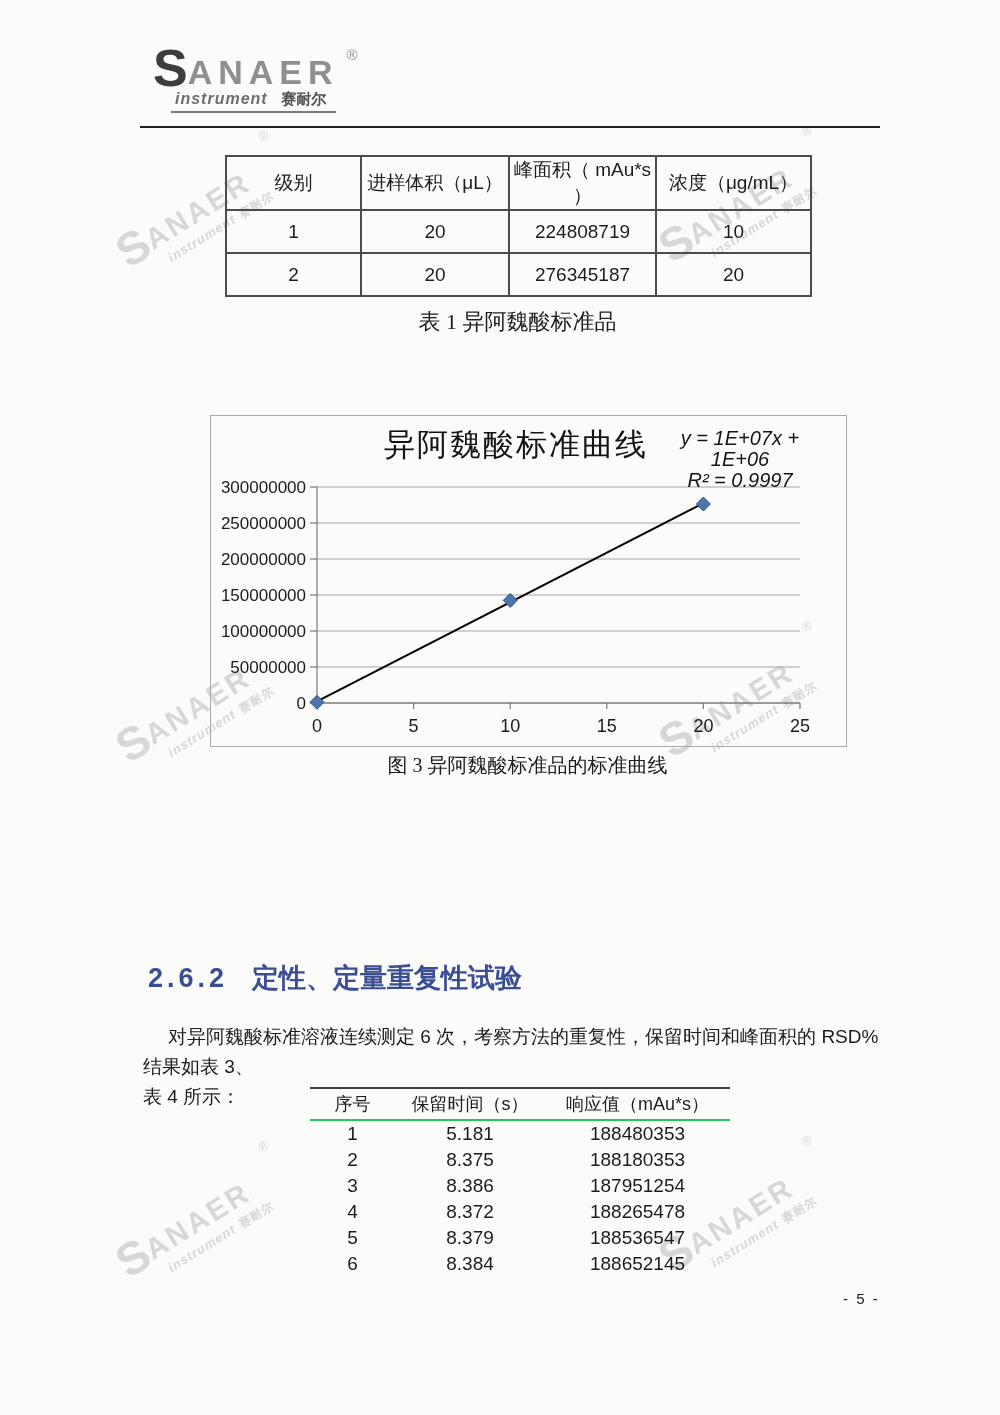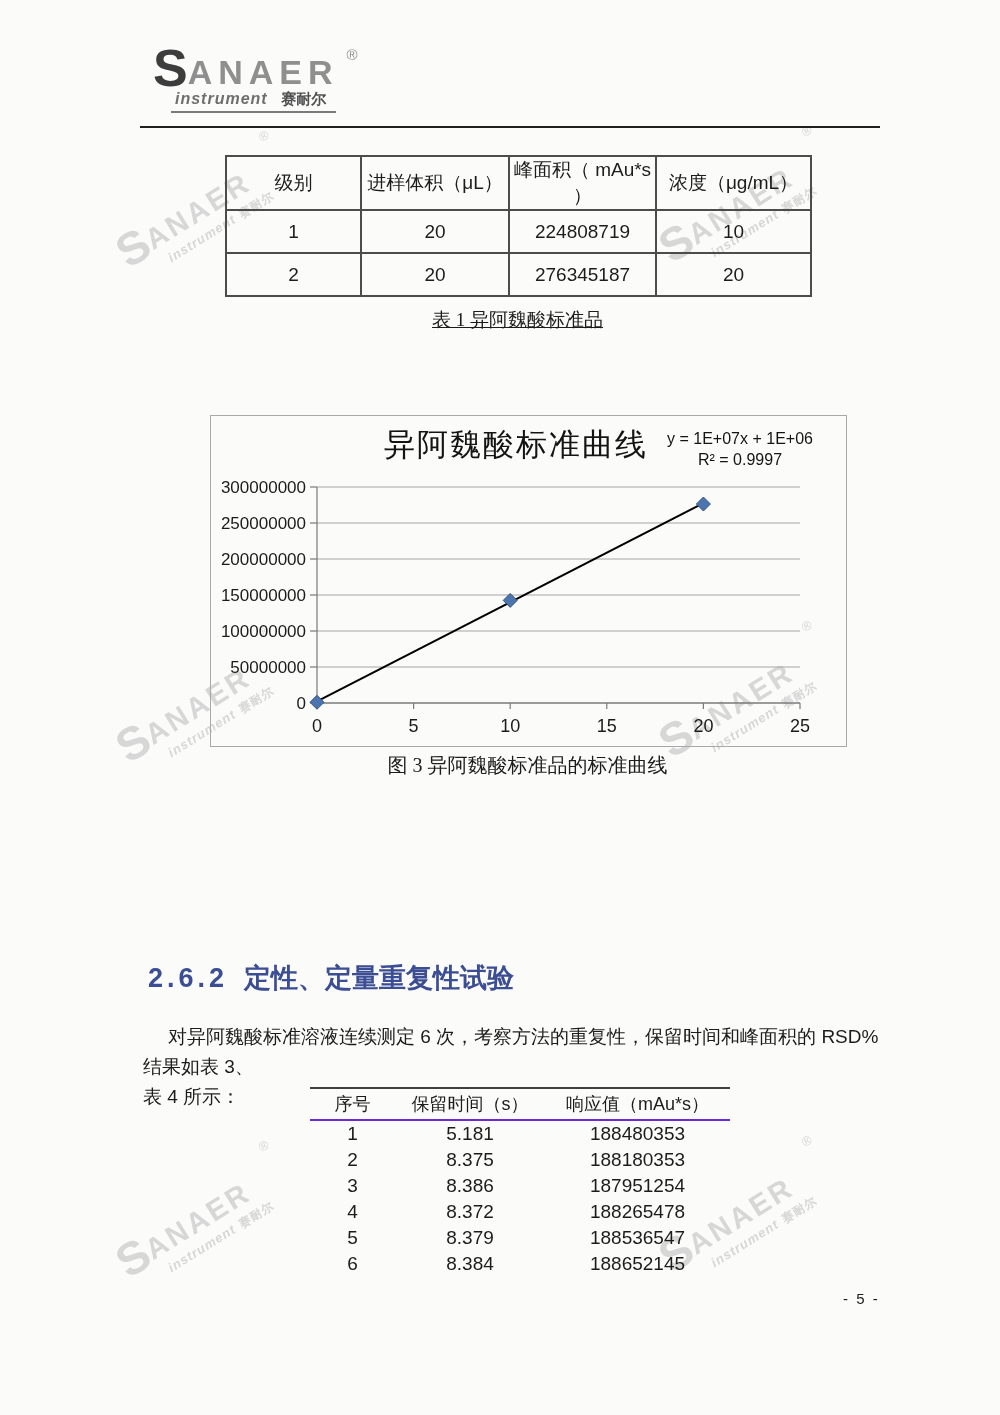--- a/index.html
+++ b/index.html
@@ -37,43 +37,43 @@
   .logo-sub .cn{color:#4f4f4f;font-weight:bold;margin-left:9px;font-size:15px;}
   .header-rule{position:absolute;left:140px;top:126px;width:740px;border-top:2.5px solid #1f1f1f;z-index:1;}
 
   
   .t1{position:absolute;left:225px;top:155px;width:585px;border-collapse:collapse;z-index:1;
       font-size:19px;table-layout:fixed;background:transparent;}
   .t1 th,.t1 td{border:2px solid #4c4c4c;text-align:center;font-weight:normal;padding:0;}
   .t1 th{height:44px;}
   .t1 td{height:41px;}
   .caption-t1{position:absolute;left:225px;top:307px;width:585px;text-align:center;
-      font-size:19px;z-index:1;text-decoration:underline;}
+      font-size:22px;z-index:1;}
 
   
   .chart-box{position:absolute;left:210px;top:415px;width:635px;height:330px;
       border:1px solid #a9a9a9;z-index:1;}
   .chart-title{position:absolute;left:150px;top:8px;width:310px;text-align:center;
       font-size:31px;font-weight:normal;letter-spacing:2px;color:#141414;}
   .chart-eq{position:absolute;right:26px;top:12px;width:160px;text-align:center;
-      font-size:16px;line-height:21px;color:#141414;}
+      font-size:20px;line-height:21px;color:#141414;font-style:italic;}
   .chart-svg{position:absolute;left:0;top:0;}
   .caption-fig{position:absolute;left:210px;top:752px;width:635px;text-align:center;
       font-size:20px;z-index:1;}
 
   
   .sec-heading{position:absolute;left:148px;top:960px;font-size:27px;font-weight:bold;z-index:1;}
-  .sec-heading .num{letter-spacing:4px;margin-right:16px;}
+  .sec-heading .num{letter-spacing:4px;margin-right:24px;}
   .para{position:absolute;left:143px;top:1022px;width:748px;font-size:19px;line-height:30px;z-index:1;}
   .para .l1{text-indent:25px;}
 
   
   .t2{position:absolute;left:310px;top:1087px;width:420px;border-collapse:collapse;z-index:1;
       font-size:19px;table-layout:fixed;}
-  .t2 thead tr{border-top:2px solid #3f3f3f;border-bottom:2px solid #6d28d9;}
+  .t2 thead tr{border-top:2px solid #3f3f3f;border-bottom:2px solid #22c55e;}
   .t2 th{font-weight:normal;font-size:18px;height:30px;text-align:center;padding:0;}
   .t2 td{text-align:center;height:26px;padding:0;}
 
   .pagenum{position:absolute;left:843px;top:1290px;font-size:15px;z-index:1;letter-spacing:2px;}
 </style>
 </head>
 <body style="background: rgb(251, 251, 250);">
 
 <div class="page">
 

